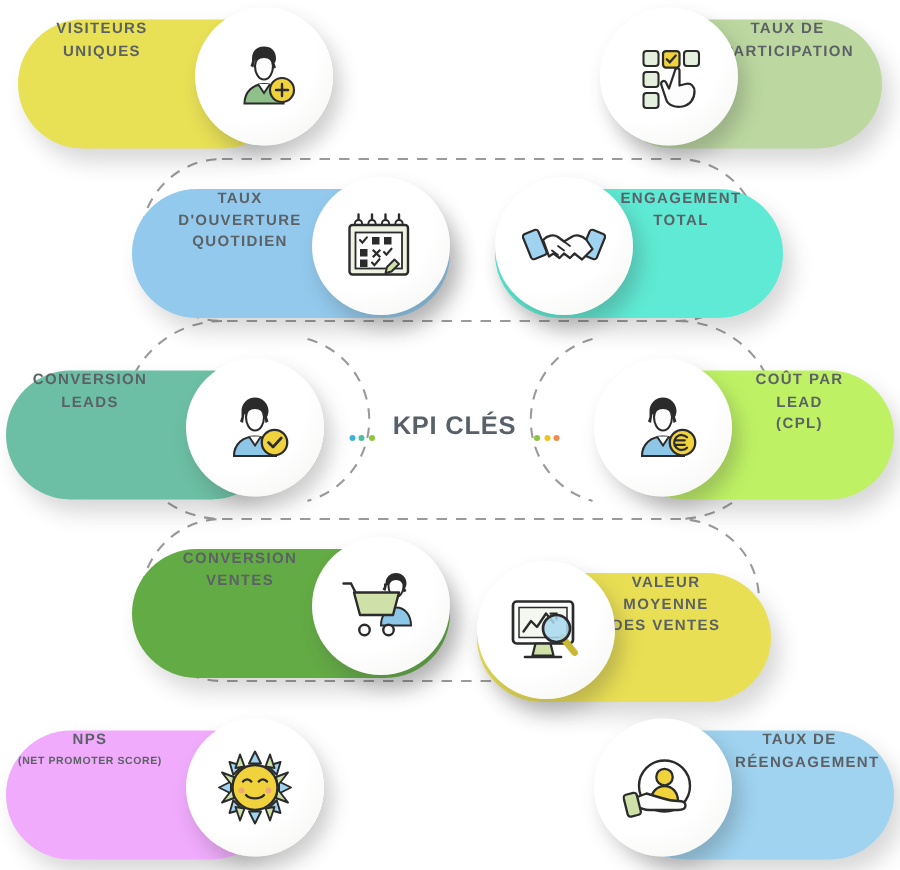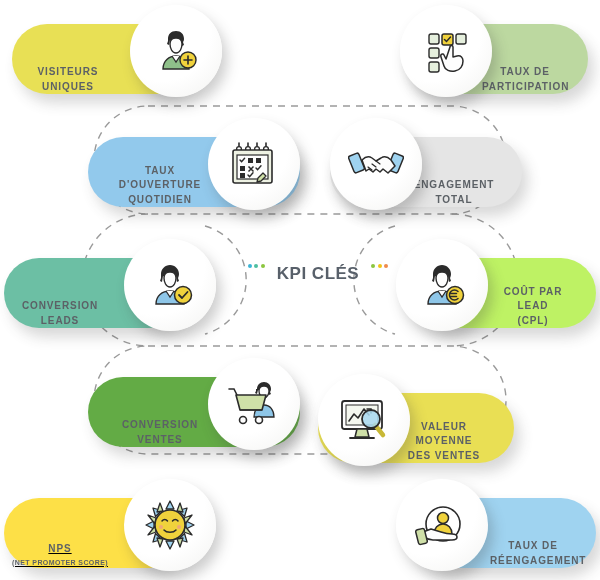--- a/index.html
+++ b/index.html
@@ -24,26 +24,26 @@
     width: 600px; height: 580px;
     pointer-events: none;
   }
   
   .kpi-item {
     position: absolute;
     height: 86px;
   }
   .kpi-pill {
     position: absolute;
-    top: 16px;
-    height: 70px;
+    top: 5px;
+    height: 86px;
     border-radius: 43px;
     box-shadow: 6px 9px 14px rgba(60,60,60,0.20);
     display: flex;
-    align-items: flex-end;
+    align-items: flex-start;
     box-sizing: border-box;
   }
   .kpi-label {
     font-size: 10px;
     font-weight: bold;
     letter-spacing: 0.9px;
     line-height: 1.45;
     color: #5c6166;
     text-align: center;
     width: 100%;
@@ -76,26 +76,26 @@
   .icon-right .kpi-circle { right: 0; }
   .icon-right .kpi-label { padding-right: 76px; padding-left: 8px; }
   
   .icon-left .kpi-pill { right: 0; }
   .icon-left .kpi-circle { left: 0; }
   .icon-left .kpi-label { padding-left: 76px; padding-right: 20px; }
 
   
   #center-badge {
     position: absolute;
-    left: 243px;
+    left: 228px;
     top: 264px;
     width: 150px;
     height: 30px;
     display: flex;
-    align-items: flex-start;
+    align-items: flex-end;
     justify-content: center;
     gap: 12px;
   }
   #center-title {
     font-size: 17px;
     font-weight: bold;
     color: #58606a;
     letter-spacing: 0.5px;
     white-space: nowrap;
   }
@@ -171,21 +171,21 @@
       <rect x="13" y="29" width="5" height="5" fill="#2b2b2b"></rect>
       <path d="M21.5 29.5l5 5M26.5 29.5l-5 5" stroke="#2b2b2b" stroke-width="1.5"></path>
       <path d="M29 31l1.6 1.8 3.4-4" fill="none" stroke="#2b2b2b" stroke-width="1.4" stroke-linecap="round"></path>
       <rect x="13" y="36" width="5" height="5" fill="#2b2b2b"></rect>
       <path d="M21 38l1.6 1.8 3.4-4" fill="none" stroke="#2b2b2b" stroke-width="1.4" stroke-linecap="round"></path>
       <path d="M31 41l5-5 3 3-5 5-4 1z" fill="#cfe0a8" stroke="#2b2b2b" stroke-width="1.3" stroke-linejoin="round"></path>
     </svg>
         </div>
       </div>
       <div class="kpi-item icon-left" style="left: 330px; top: 121px; width: 192px;">
-        <div class="kpi-pill" style="width: 192px; background: #e5e5e5;">
+        <div class="kpi-pill" style="width: 192px; background: #5eead4;">
           <div class="kpi-label">ENGAGEMENT<br>TOTAL</div>
         </div>
         <div class="kpi-circle">
           <svg width="56" height="46" viewBox="0 0 56 46">
       <rect x="3" y="13" width="11" height="18" rx="2" transform="rotate(-22 8.5 22)" fill="#9fd3f0" stroke="#2b2b2b" stroke-width="1.5"></rect>
       <rect x="42" y="13" width="11" height="18" rx="2" transform="rotate(22 47.5 22)" fill="#9fd3f0" stroke="#2b2b2b" stroke-width="1.5"></rect>
       <path d="M14 19c3-3 7-4 10-2l4 3 5-3c3-2 7-1 10 2l4 6-7 7-5-4-3 3-4-3-3 3-4-3-3 2z" fill="#fdfdfd" stroke="#2b2b2b" stroke-width="1.5" stroke-linejoin="round"></path>
       <path d="M20 26l4 3M24 23l4 3M28 20l4 3" stroke="#2b2b2b" stroke-width="1.2" stroke-linecap="round"></path>
     </svg>
         </div>
@@ -248,21 +248,21 @@
       <path d="M12 26l5-7 4 4 6-9 5 6" fill="none" stroke="#2b2b2b" stroke-width="1.6" stroke-linecap="round" stroke-linejoin="round"></path>
       <path d="M30 14h4v4" fill="none" stroke="#2b2b2b" stroke-width="1.5" stroke-linecap="round"></path>
       <path d="M20 34h10l2 8H18z" fill="#cfe0a8" stroke="#2b2b2b" stroke-width="1.5" stroke-linejoin="round"></path>
       <path d="M13 43h24" stroke="#2b2b2b" stroke-width="1.8" stroke-linecap="round"></path>
       <path d="M38 30l8 10" stroke="#c8b836" stroke-width="4.5" stroke-linecap="round"></path>
       <circle cx="34" cy="24" r="9" fill="#a8d8ef" fill-opacity="0.85" stroke="#2b2b2b" stroke-width="1.8"></circle>
     </svg>
         </div>
       </div>
       <div class="kpi-item icon-right" style="left: 4px; top: 482px; width: 212px;">
-        <div class="kpi-pill" style="width: 180px; background: #fde047; text-decoration: underline;">
+        <div class="kpi-pill" style="width: 180px; background: #f0abfc;">
           <div class="kpi-label">NPS<span class="kpi-sublabel">(NET PROMOTER SCORE)</span></div>
         </div>
         <div class="kpi-circle">
           <svg width="52" height="52" viewBox="0 0 52 52">
       <g stroke="#2b2b2b" stroke-width="1.3" stroke-linejoin="round">
         <path d="M26 2l4 8h-8z" fill="#9fd3f0"></path>
         <path d="M26 50l4-8h-8z" fill="#9fd3f0"></path>
         <path d="M2 26l8-4v8z" fill="#9fd3f0"></path>
         <path d="M50 26l-8-4v8z" fill="#9fd3f0"></path>
         <path d="M9 9l8.5 2.5-6 6z" fill="#9fd3f0"></path>

